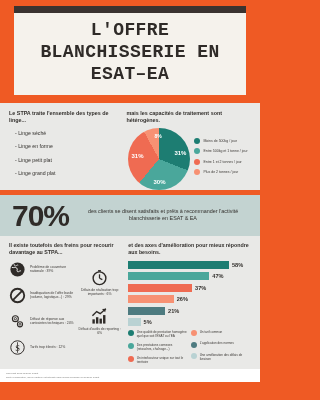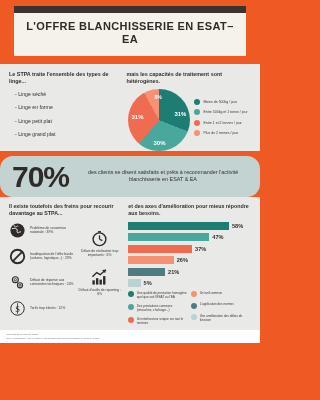--- a/index.html
+++ b/index.html
@@ -14,25 +14,26 @@
 
   
   .header-wrap { width:100%; padding:6px 14px 8px 14px; background:#ef5a24; }
   .header-bar { height:7px; background:#3a3330; width:100%; }
   .header-box {
     background:#f5f2ec;
     padding:7px 6px 9px 6px;
     text-align:center;
   }
   .header-title {
-    font-size:11px;
+    font-size:18px;
     font-weight:bold;
     line-height:1.22;
     letter-spacing:0.4px;
     color:#2f2b28;
+    font-family:Liberation Mono, monospace;
   }
 
   
   .panel { background:#e9e9e7; padding:7px 9px 0 9px; }
   .two-col { display:flex; gap:7px; }
   .col-left { width:47%; }
   .col-right { width:53%; }
   .lede { font-size:5.4px; font-weight:bold; line-height:1.3; color:#33302d; }
 
   .linge-list { margin-top:6px; padding-left:6px; }
@@ -59,21 +60,21 @@
   .pie-legend { margin-left:4px; }
   .leg-row { display:flex; align-items:center; margin-bottom:4.5px; }
   .leg-dot { width:6px; height:6px; border-radius:50%; flex:none; margin-right:3px; }
   .leg-text { font-size:3.5px; line-height:1.25; color:#3d3a37; }
 
   
   .band {
     background:#c3d3d1;
     margin-top:5px;
     padding:7px 12px;
-    display:flex; align-items:center; gap:9px;border-radius:13px;
+    display:flex; align-items:center; gap:9px;
   }
   .band-num { font-size:30px; font-weight:bold; color:#2f2b28; line-height:0.9; letter-spacing:-1px;}
   .band-text { font-size:5.4px; line-height:1.45; color:#33302d; text-align:center; }
 
   
   .lower { background:#e9e9e7; padding:6px 9px 0 9px; display:flex; gap:6px; }
   .low-left { width:48%; }
   .low-right { width:52%; }
   .low-head { font-size:5.3px; font-weight:bold; line-height:1.32; color:#33302d; margin-bottom:5px; }
 

